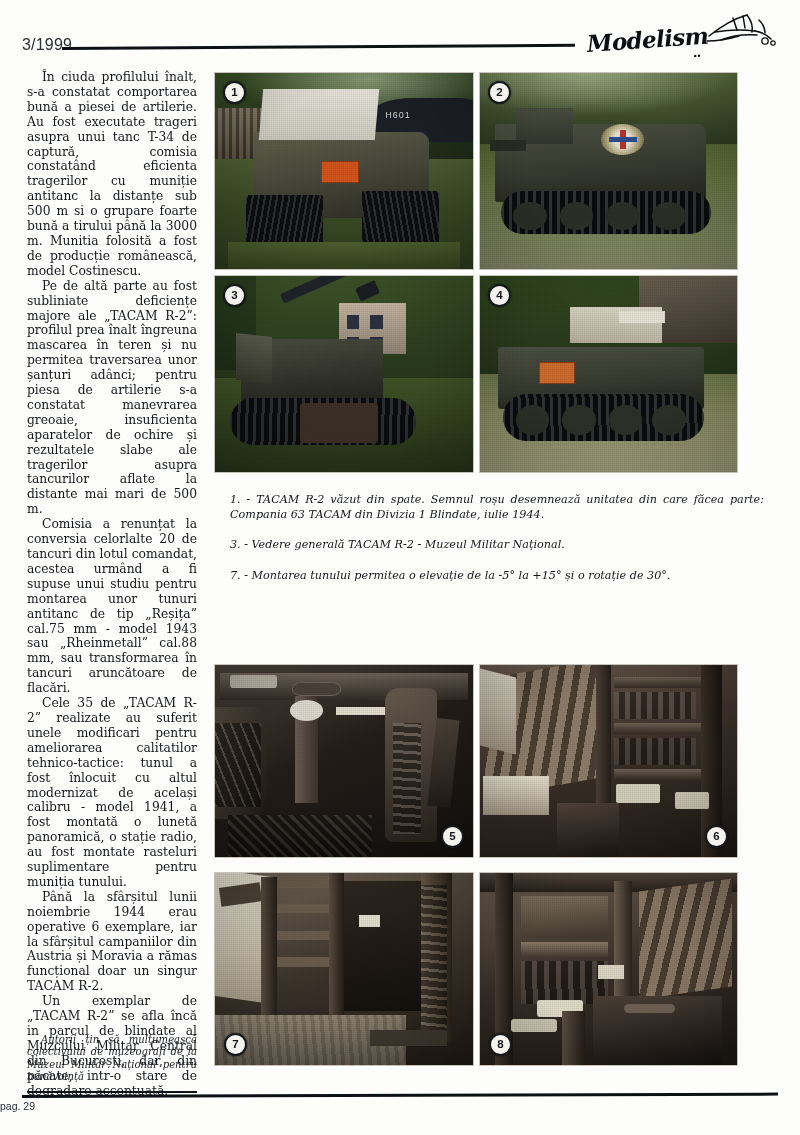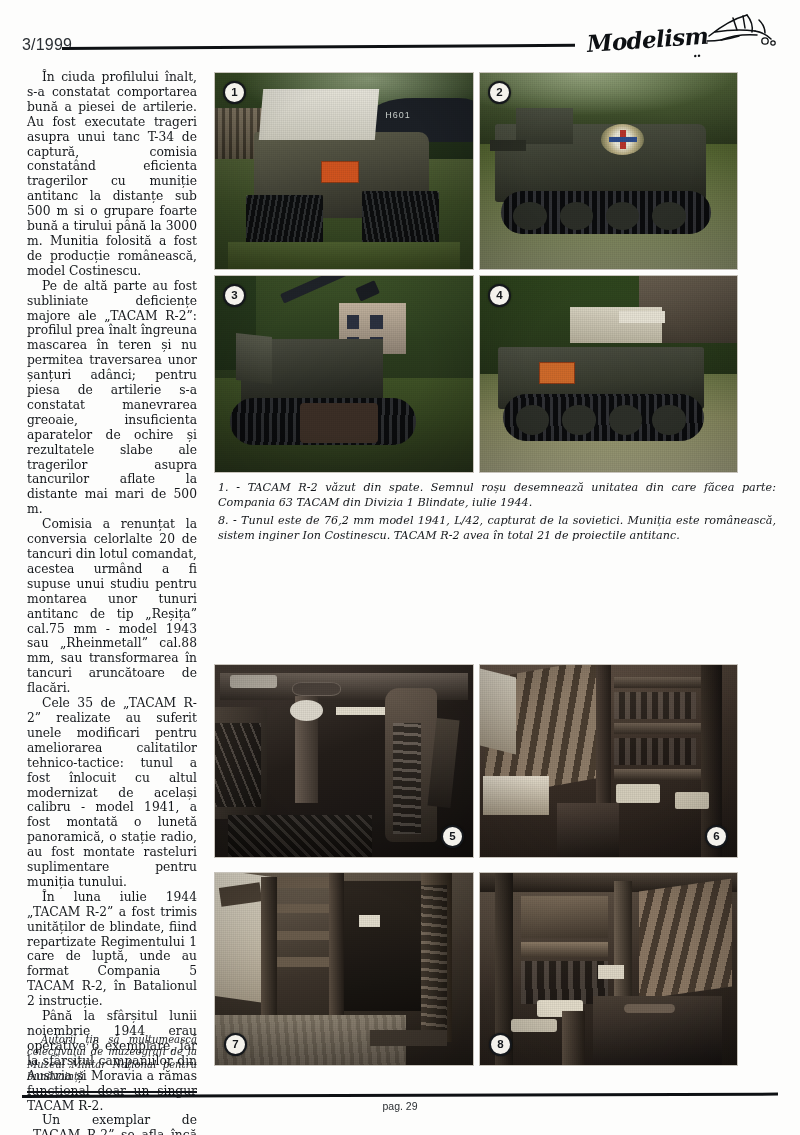--- a/index.html
+++ b/index.html
@@ -104,30 +104,30 @@
 
   
   .captions{
     position:absolute;left:214px;top:477px;width:566px;
     font-family:"DejaVu Serif", serif;
     font-style:italic;
     font-size:11.2px;line-height:14.6px;
     text-align:justify;
     color:#14171b;
   }
-  .captions div{margin:4px;}
+  .captions div{margin:16px;}
 
   
   .footer-rule{
     position:absolute;left:22px;top:1095px;width:756px;height:3px;
     background:#0e1114;
     transform:rotate(-0.18deg);transform-origin:left center;
   }
   .pagenum{
-    position:absolute;left:0;top:1100px;width:800px;text-align:center;
+    position:absolute;left:0;top:1100px;width:800px;
     font-family:"Liberation Sans", sans-serif;
     font-size:10.5px;color:#2b2f33;
   }
 </style>
 </head>
 <body>
 
 <div class="header">
   <div class="issue">3/1999</div>
   <div class="header-rule"></div>
@@ -150,21 +150,20 @@
       <circle cx="70" cy="33" r="2.2" stroke="#0d1013" stroke-width="1.2" fill="none"></circle>
     </svg>
   </div>
 </div>
 
 <div class="col-left">
   <p>În ciuda profilului înalt, s-a constatat comportarea bună a piesei de artilerie. Au fost executate trageri asupra unui tanc T-34 de captură, comisia constatând eficienta tragerilor cu muniție antitanc la distanțe sub 500 m si o grupare foarte bună a tirului până la 3000 m. Munitia folosită a fost de producție românească, model Costinescu.</p>
   <p>Pe de altă parte au fost subliniate deficiențe majore ale „TACAM R-2”: profilul prea înalt îngreuna mascarea în teren și nu permitea traversarea unor șanțuri adânci; pentru piesa de artilerie s-a constatat manevrarea greoaie, insuficienta aparatelor de ochire și rezultatele slabe ale tragerilor asupra tancurilor aflate la distante mai mari de 500 m.</p>
   <p>Comisia a renunțat la conversia celorlalte 20 de tancuri din lotul comandat, acestea urmând a fi supuse unui studiu pentru montarea unor tunuri antitanc de tip „Reșița” cal.75 mm - model 1943 sau „Rheinmetall” cal.88 mm, sau transformarea în tancuri aruncătoare de flacări.</p>
   <p>Cele 35 de „TACAM R-2” realizate au suferit unele modificari pentru ameliorarea calitatilor tehnico-tactice: tunul a fost înlocuit cu altul modernizat de același calibru - model 1941, a fost montată o lunetă panoramică, o stație radio, au fost montate rasteluri suplimentare pentru muniția tunului.</p>
-  <p>În luna iulie 1944 „TACAM R-2” a fost trimis unităților de blindate, fiind repartizate Regimentului 1 care de luptă, unde au format Compania 5 TACAM R-2, în Batalionul 2 instrucție.</p>
   <p>Până la sfârșitul lunii noiembrie 1944 erau operative 6 exemplare, iar la sfârșitul campaniilor din Austria și Moravia a rămas funcțional doar un singur TACAM R-2.</p>
   <p><span>Un exemplar de „TACAM R-2” se afla încă in parcul de blindate al Muzcului Militar Central din București, dar, din păcate, intr-o stare de degradare accentuată.</span></p>
 </div>
 
 <div class="ack">Autorii țin să mulțumească colectivului de muzeografi de la Muzeul Militar Național pentru bunăvoință</div>
 <div class="ack-rule"></div>
 
 <div class="photo" style="left:214px;top:72px;width:258px;height:196px;background:#2f3a24;">
   <div class="lay" style="left:0;top:0;width:100%;height:46%;background:linear-gradient(175deg,#3d5228 0%,#25351c 55%,#1d2a16 100%);"></div>
   <div class="lay" style="left:0;top:0;width:100%;height:30%;background:radial-gradient(ellipse at 60% 10%, rgba(210,225,190,.55), rgba(60,85,40,0) 60%);"></div>
@@ -325,17 +324,18 @@
   <div class="lay" style="left:44%;top:64%;width:50%;height:36%;background:linear-gradient(172deg,#4b4036,#161210);"></div>
   <div class="lay" style="left:56%;top:68%;width:20%;height:5%;background:#6e6052;border-radius:8px;"></div>
   <div class="lay" style="left:32%;top:72%;width:9%;height:28%;background:linear-gradient(90deg,#5d5043,#241d17);"></div>
   <div class="vig"></div>
     <div class="grain"></div>
   <div class="badge bl">8</div>
 </div>
 
 <div class="captions">
   <div>1. - TACAM R-2 văzut din spate. Semnul roșu desemnează unitatea din care făcea parte: Compania 63 TACAM din Divizia 1 Blindate, iulie 1944.</div>
-  <div>8. - Tunul este de 76,2 mm model 1941, L/42, capturat de la sovietici. Muniția este românească, sistem inginer Ion Costinescu. TACAM R-2 avea în total 21 de proiectile antitanc.</div>
+  <div>3. - Vedere generală TACAM R-2 - Muzeul Militar Național.</div>
+  <div>7. - Montarea tunului permitea o elevație de la -5° la +15° și o rotație de 30°.</div>
 </div>
 
 <div class="footer-rule"></div>
 <div class="pagenum">pag. 29</div>
 
 </body></html>

